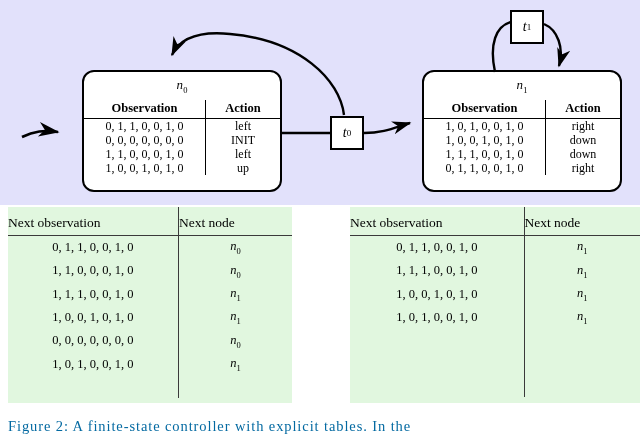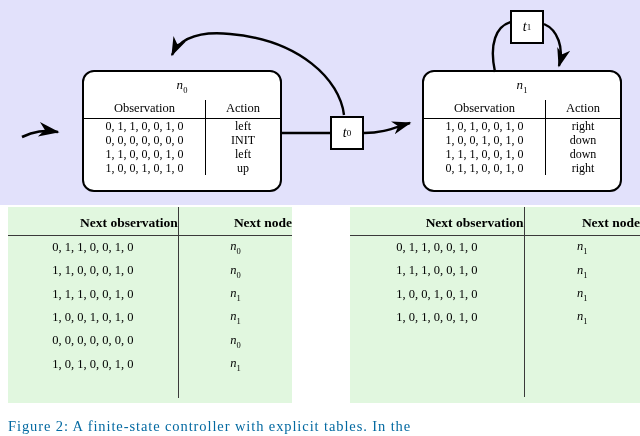--- a/index.html
+++ b/index.html
@@ -45,21 +45,21 @@
   }
   .node-title sub { font-size: 8.5px; font-style: normal; }
 
   .node-table {
     width: 100%;
     border-collapse: collapse;
     margin-top: 3px;
     font-size: 12.5px;
   }
   .node-table th {
-    font-weight: normal;
+    font-weight: bold;
     padding: 1px 0 2px 0;
     text-align: center;
     border-bottom: 1.1px solid #000;
   }
   .node-table td {
     padding: 0px 0 0px 0;
     text-align: center;
     font-size: 12px;
     line-height: 14.2px;
   }
@@ -100,24 +100,24 @@
   }
   #green-left  { left: 8px;   top: 207px; width: 284px; height: 196px; }
   #green-right { left: 350px; top: 207px; width: 290px; height: 196px; }
 
   .green-table {
     width: 100%;
     border-collapse: collapse;
     font-size: 13px;
   }
   .green-table th {
-    font-weight: bold;
+    font-weight: normal;
     font-size: 13.5px;
     padding: 8px 0 4px 0;
-    text-align: right;
+    text-align: left;
     border-bottom: 1.4px solid #3a3a3a;
   }
   .green-table td {
     text-align: center;
     font-size: 12.5px;
     padding: 3.4px 0 3.4px 0;
   }
   .gcol-a { width: 60%; }
   .gcol-b { width: 40%; border-left: 1.4px solid #3a3a3a; }
   .green-table th.gcol-b, .green-table td.gcol-b { border-left: 1.4px solid #3a3a3a; }

